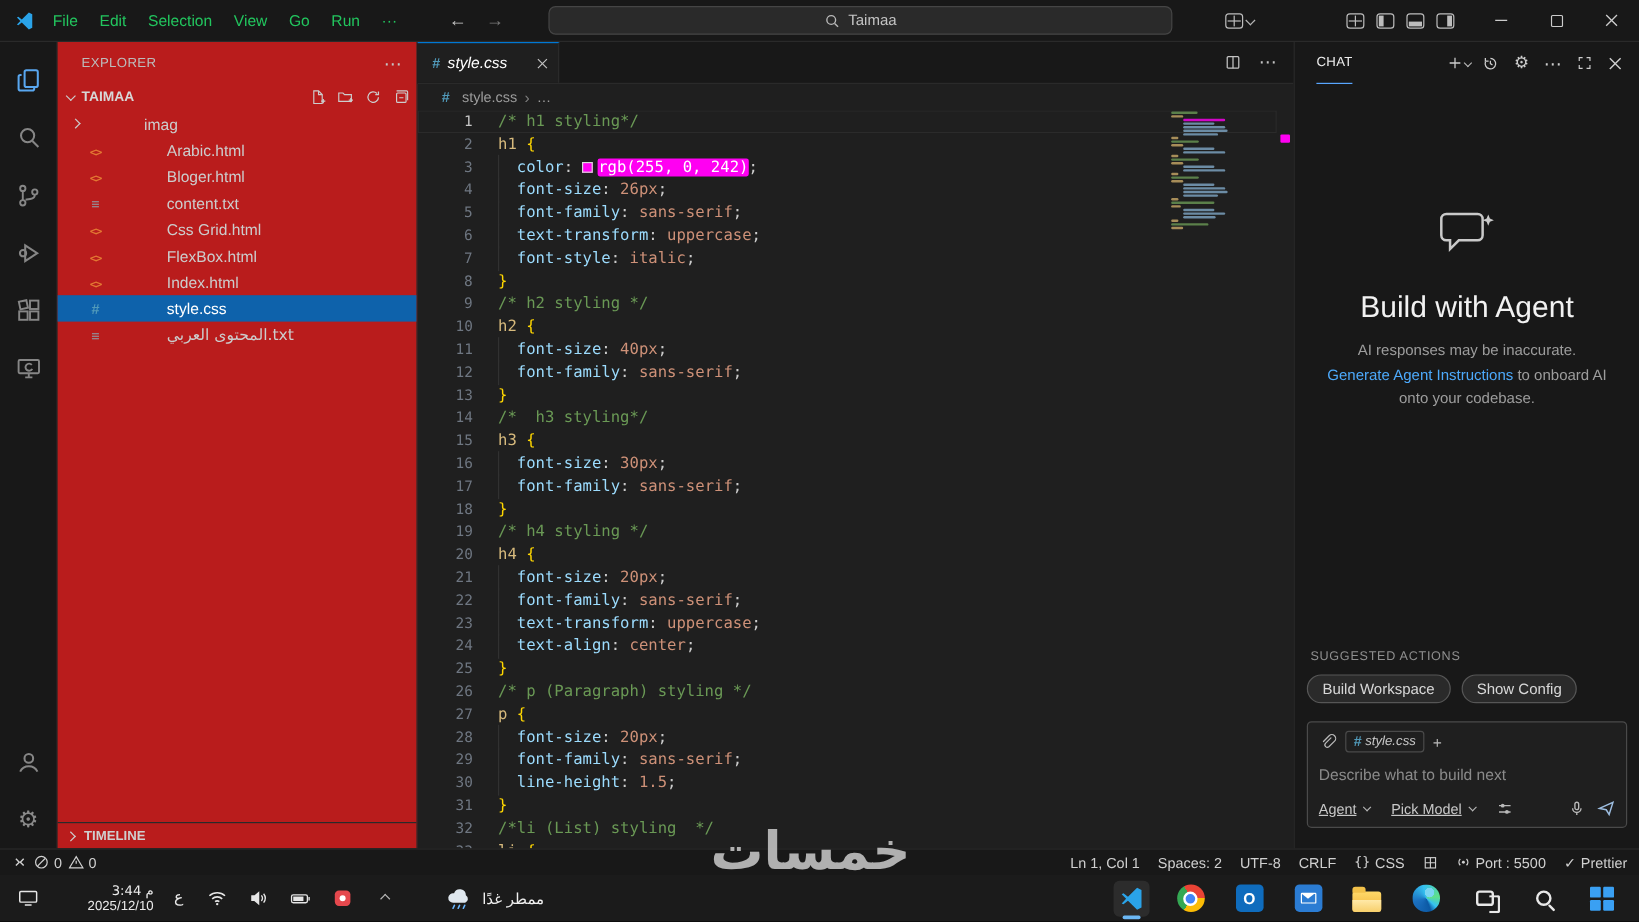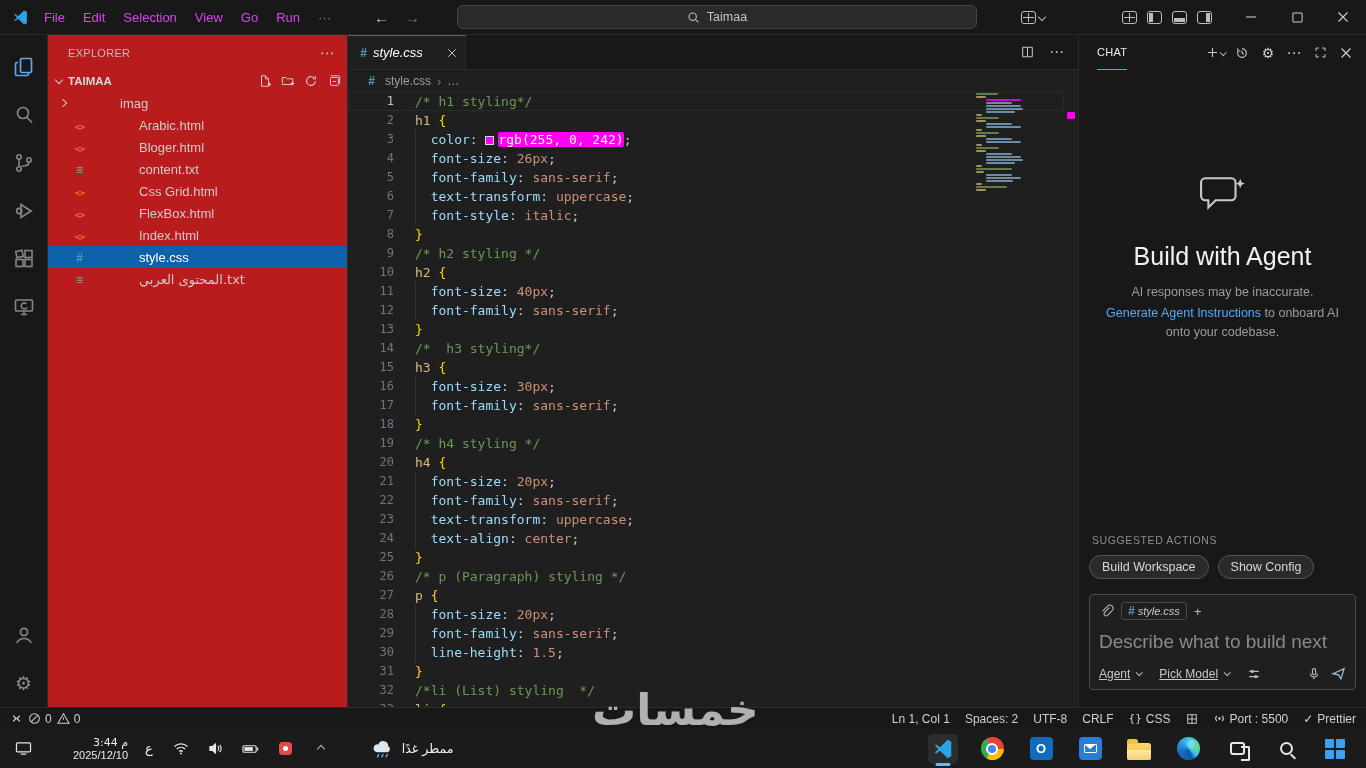--- a/index.html
+++ b/index.html
@@ -7,21 +7,21 @@
   .app{position:relative;width:1366px;height:768px;background:#1f1f1f;overflow:hidden;
        font-family:"Liberation Sans",sans-serif;font-size:13px;color:#cccccc;}
   .ar{font-family:"DejaVu Sans",sans-serif;}
   svg{display:block;}
 
   
   .titlebar{position:absolute;top:0;left:0;width:100%;height:35px;background:#181818;
             border-bottom:1px solid #2a2a2a;display:flex;align-items:center;z-index:10;}
   .logo{margin:0 6px 0 12px;}
   .menus{display:flex;}
-  .menu-item{padding:0 9px;line-height:35px;color:#d946ef;font-size:13px;cursor:default;}
+  .menu-item{padding:0 9px;line-height:35px;color:#22c55e;font-size:13px;cursor:default;}
   .nav-arrows{display:flex;gap:16px;margin-left:34px;font-size:15px;color:#c9c9c9;}
   .nav-arrows .fwd{color:#7a7a7a;}
   .searchwrap{flex:1;display:flex;justify-content:center;}
   .search-box{width:520px;height:24px;background:#2a2a2a;border:1px solid #454545;border-radius:6px;
               display:flex;align-items:center;justify-content:center;gap:7px;color:#c4c4c4;font-size:12.5px;}
   .icon-btn{width:28px;height:26px;display:flex;align-items:center;justify-content:center;border-radius:5px;color:#cdcdcd;}
   .winlayout{display:flex;align-items:center;gap:3px;margin-right:60px;}
   .layout-cluster{display:flex;gap:10px;margin:0 16px 0 10px;}
   .lt{width:15px;height:13px;border:1.3px solid #bdbdbd;border-radius:3px;position:relative;}
   .lt-left::before{content:"";position:absolute;left:1px;top:1px;bottom:1px;width:4px;background:#bdbdbd;}
@@ -115,21 +115,21 @@
   .sa-buttons{display:flex;gap:9px;margin-bottom:15px;}
   .sa-btn{background:#2a2a2a;border:1px solid #565656;border-radius:12px;color:#d8d8d8;
           font-size:12.5px;padding:4px 12px;font-family:"Liberation Sans",sans-serif;}
   .chat-input{border:1px solid #4a4a4a;border-radius:4px;background:#1f1f1f;padding:7px 9px 8px;}
   .ctx-row{display:flex;align-items:center;gap:7px;}
   .chip{display:flex;align-items:center;gap:3px;border:1px solid #4a4a4a;border-radius:3px;
         padding:1px 6px;font-size:11px;color:#c8c8c8;font-style:italic;}
   .chip .fi{width:auto;margin:0;}
   .plus-mini{color:#b9b9b9;font-size:13px;}
   .chat-text-input{display:block;width:100%;background:transparent;border:none;outline:none;
-                   color:#cccccc;font-size:19px;margin:11px 0 13px;font-family:"Liberation Sans",sans-serif;}
+                   color:#cccccc;font-size:13px;margin:11px 0 13px;font-family:"Liberation Sans",sans-serif;}
   .chat-text-input::placeholder{color:#8a8a8a;}
   .agent-row{display:flex;align-items:center;gap:5px;font-size:12px;color:#c8c8c8;text-decoration:underline;}
   .agent-row .caret{width:5px;height:5px;margin-left:1px;transform:rotate(45deg) translateY(-1px);}
   .ar-gap{width:8px;}
   .ar-right{margin-left:auto;display:flex;align-items:center;gap:10px;}
 
   
   .statusbar{position:absolute;top:707px;left:0;width:100%;height:22px;background:#181818;
              border-top:1px solid #2a2a2a;display:flex;align-items:center;padding:0 10px;
              font-size:12px;color:#d0d0d0;z-index:5;}
@@ -356,20 +356,24 @@
       </div>
       <div class="file-row selected">
         <span class="fi fi-css"></span>
         <span>style.css</span>
       </div>
       <div class="file-row">
         <span class="fi fi-txt"></span>
         <span class="ar">المحتوى العربي.txt</span>
       </div>
     </div>
+    <div class="timeline-row">
+      <span class="tree-caret"></span>
+      <span>TIMELINE</span>
+    </div>
   </aside>
 
   <section class="editor">
     <div class="tabbar">
       <div class="tab">
         <span class="fi fi-css"></span>
         <span class="tab-label">style.css</span>
         <span class="tab-close">
           <svg width="10" height="10" viewBox="0 0 12 12">
               <path d="M1.5 1.5l9 9M10.5 1.5l-9 9" stroke="#c0c0c0" stroke-width="1.2"></path>

